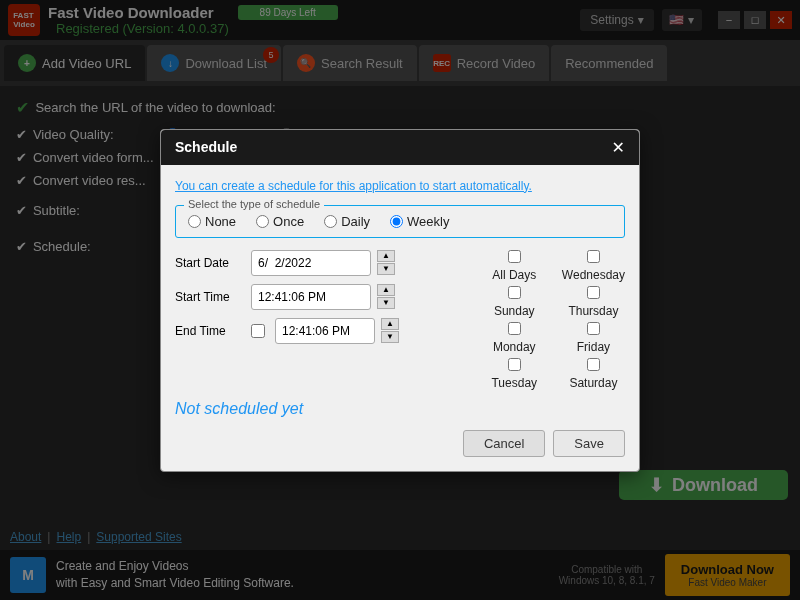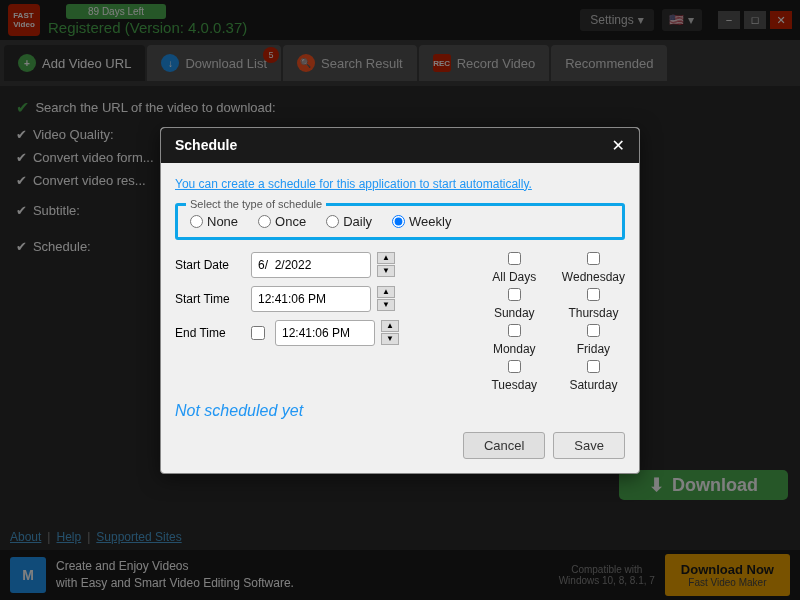--- a/index.html
+++ b/index.html
@@ -43,22 +43,22 @@
     .registered-badge {
       background: #4caf50;
       color: white;
       font-size: 10px;
       padding: 2px 22px;
       border-radius: 3px;
       margin-left: 18px;
     }
     .reg-version {
       color: #4caf50;
-      font-size: 15px;
-      margin-left: 0;
+      font-size: 13px;
+      margin-left: 8px;
     }
     .title-spacer { flex: 1; }
     .settings-btn {
       background: #333;
       color: #ccc;
       border: none;
       padding: 4px 10px;
       border-radius: 3px;
       cursor: pointer;
       display: flex;
@@ -315,21 +315,21 @@
     .modal-body {
       padding: 14px;
     }
     .modal-info {
       color: #2196f3;
       font-size: 12px;
       margin-bottom: 12px;
       text-decoration: underline;
     }
     .schedule-type-group {
-      border: 3px solid #0ea5e9;
+      border: 1px solid #0ea5e9;
       border-radius: 3px;
       padding: 8px 12px;
       margin-bottom: 12px;
       position: relative;
     }
     .schedule-type-legend {
       position: absolute;
       top: -8px;
       left: 8px;
       background: #f0f0f0;
@@ -453,20 +453,21 @@
   </style>
 </head>
 <body>
 
 <div class="title-bar">
   <div class="app-logo">
     <span style="font-size:8px;">FAST<br>Video</span>
   </div>
   <div style="display:flex;flex-direction:column;">
     <div style="display:flex;align-items:center;gap:6px;">
+      <span class="title-text">Fast Video Downloader</span>
       <span class="registered-badge">89 Days Left</span>
     </div>
     <span class="reg-version">Registered (Version: 4.0.0.37)</span>
   </div>
   <div class="title-spacer"></div>
   <button class="settings-btn">
     <span>Settings</span>
     <span>▾</span>
   </button>
   <button class="flag-btn">🇺🇸 ▾</button>

